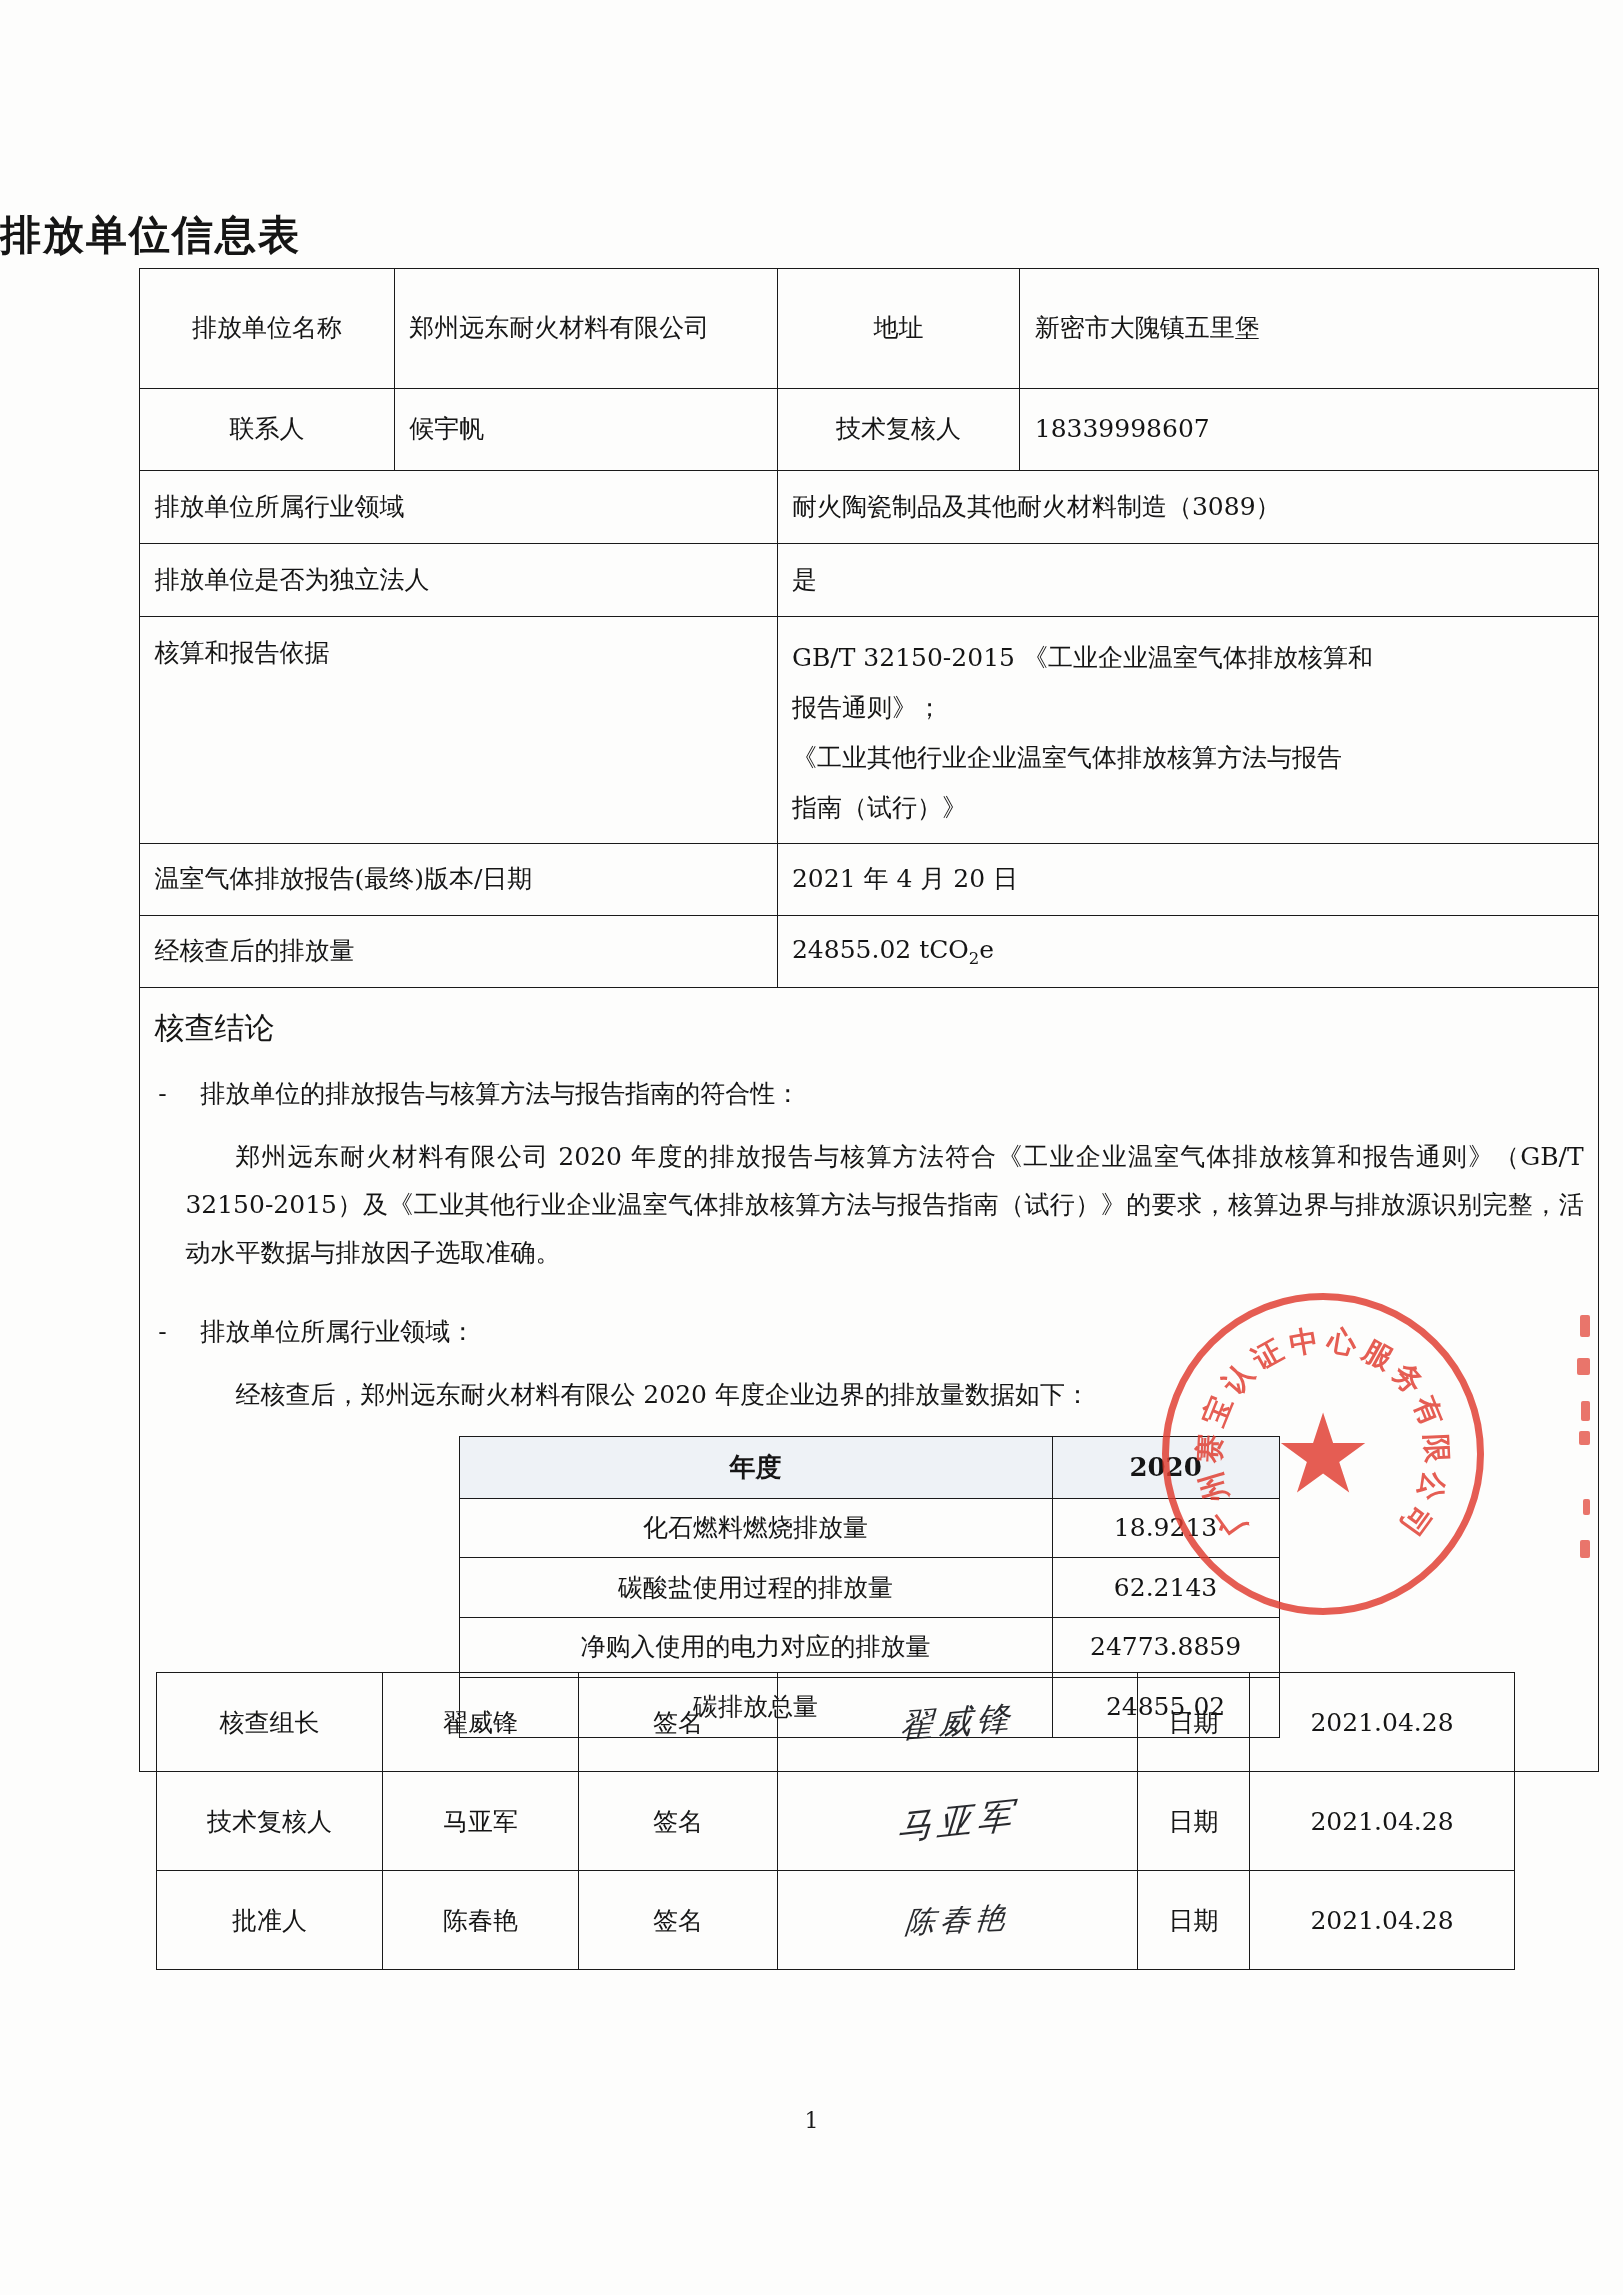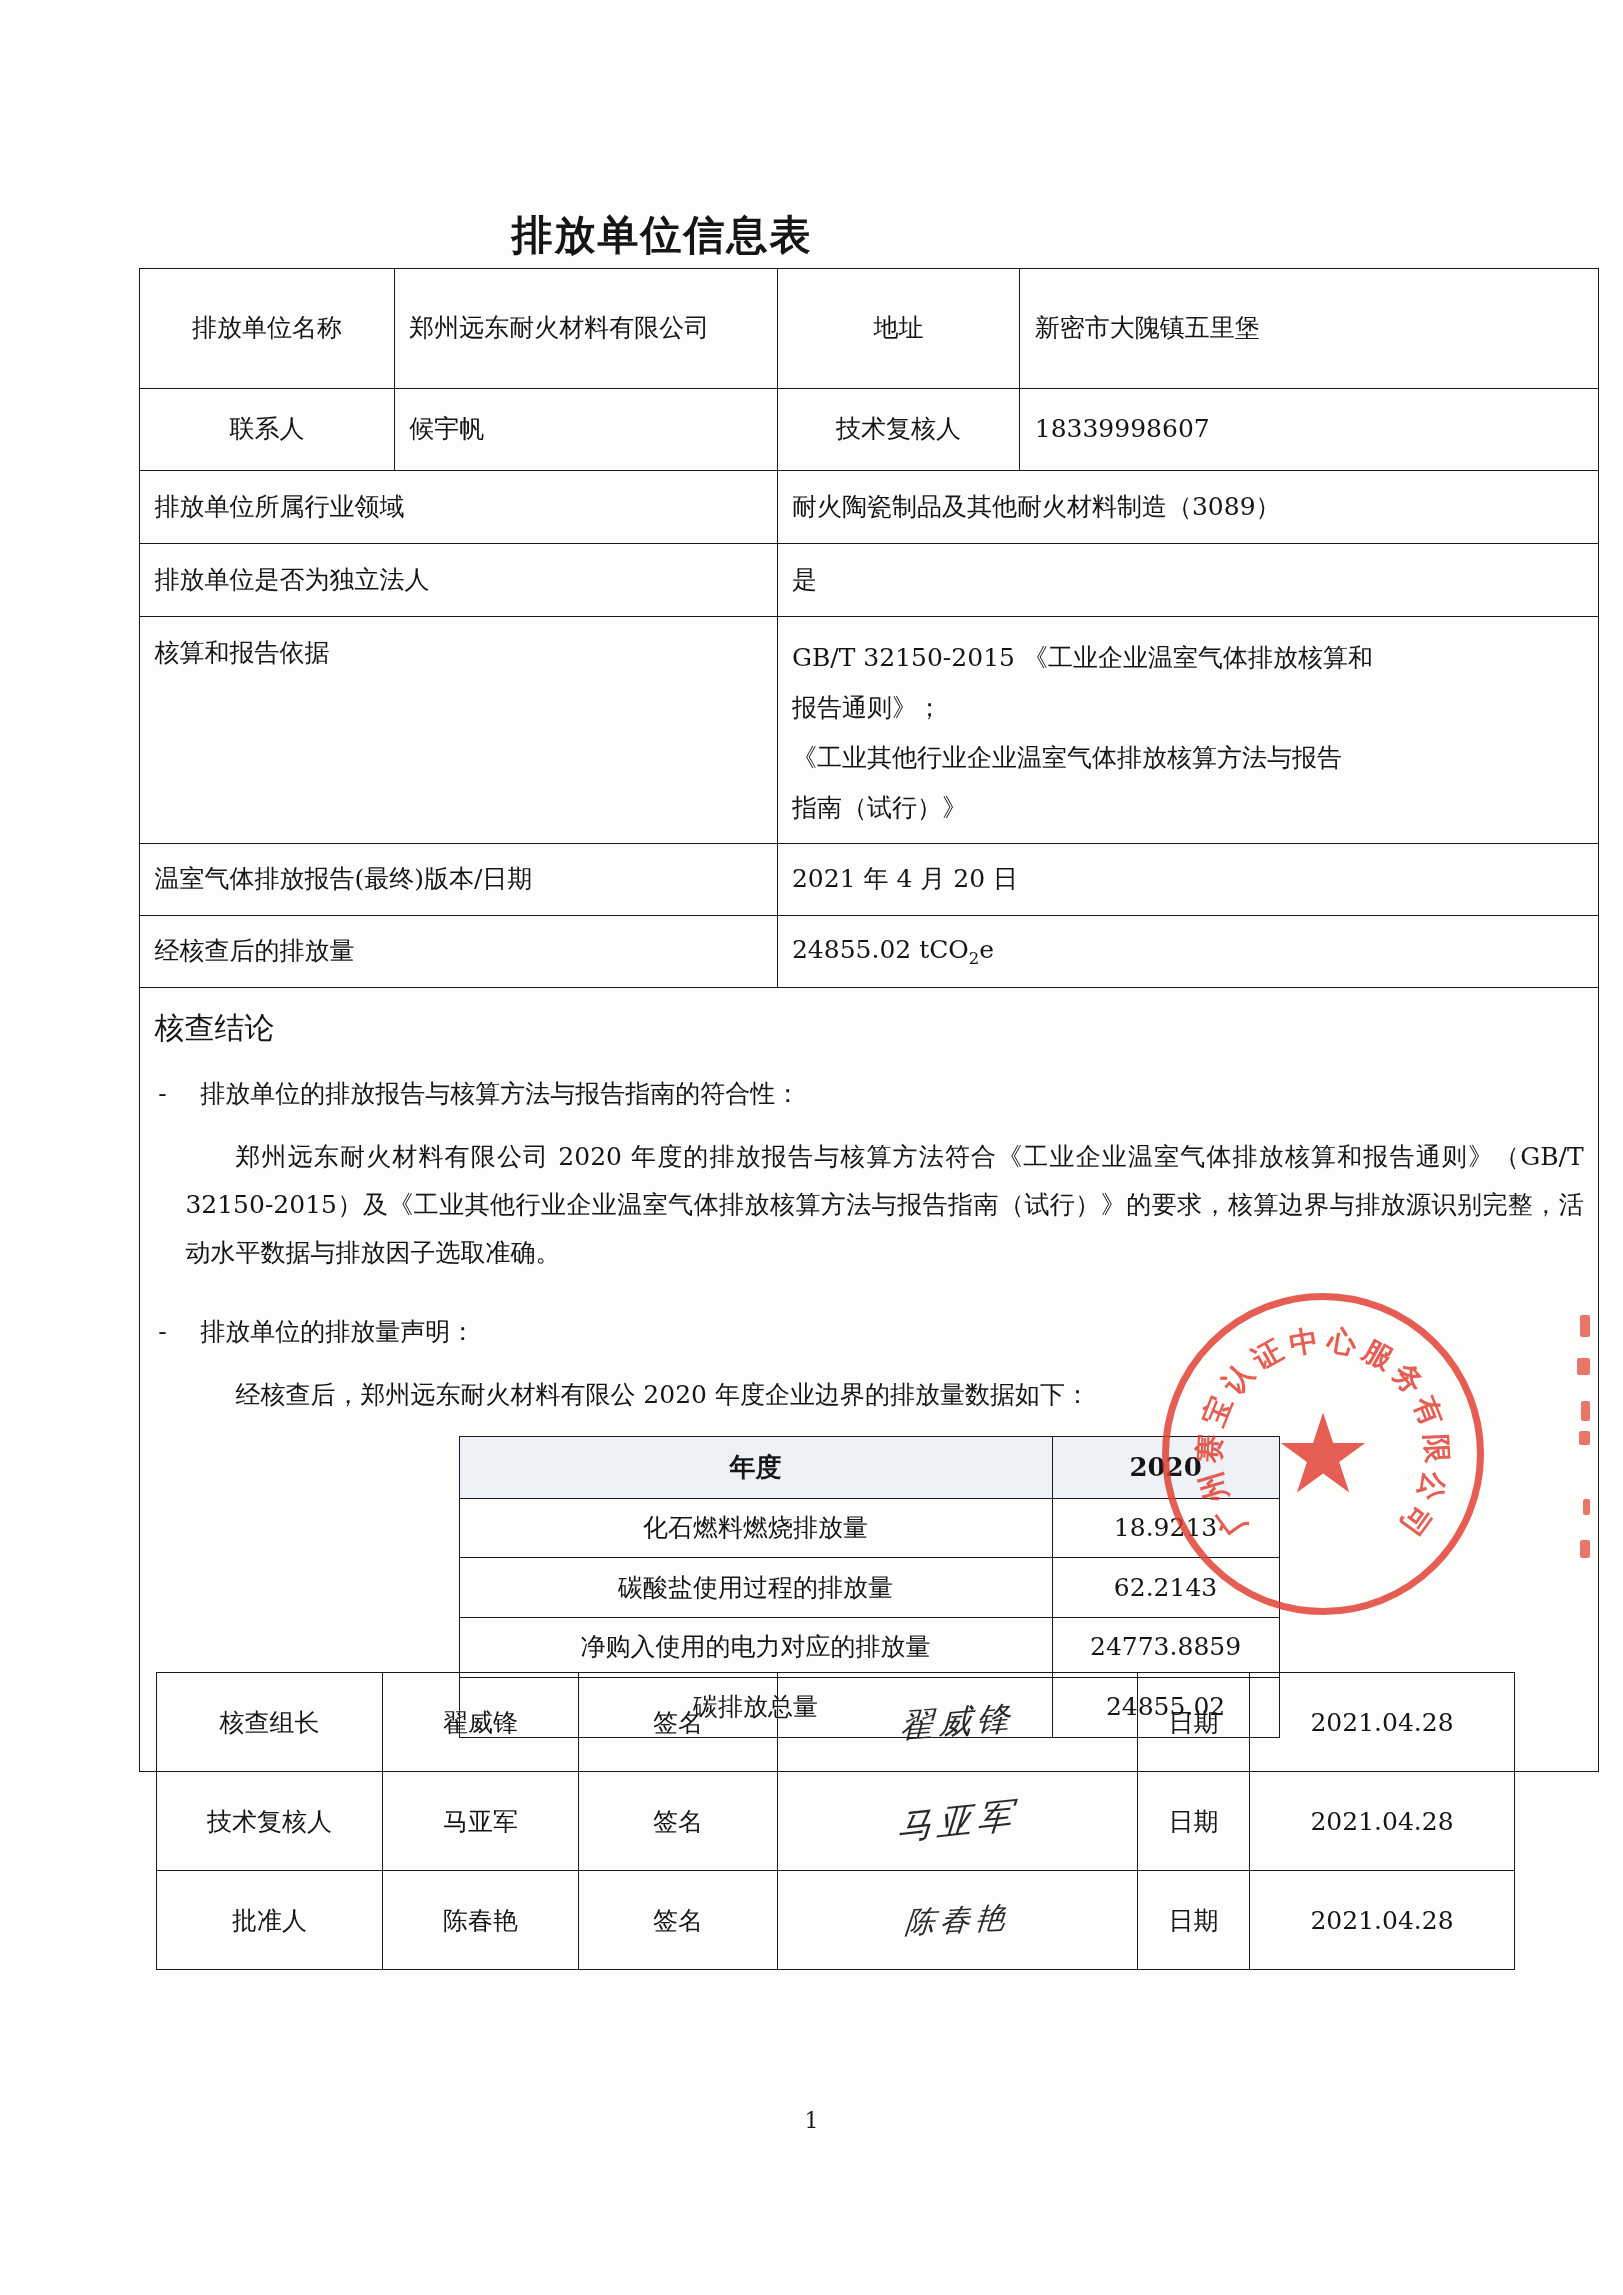--- a/index.html
+++ b/index.html
@@ -16,21 +16,20 @@
     color: #151515;
     overflow: hidden;
   }
 
   
   .doc-title {
     position: absolute;
     left: 0;
     top: 208px;
     width: 1324px;
-    text-align: center;
     font-size: 41px;
     font-weight: 700;
     letter-spacing: 2px;
     font-family: "DejaVu Serif", "Liberation Serif", serif;
   }
 
   
   .main-table {
     position: absolute;
     left: 139px;
@@ -281,21 +280,21 @@
             <span class="bullet-dash">-</span>
             <span class="bullet-text">排放单位的排放报告与核算方法与报告指南的符合性：</span>
           </div>
 
           <div class="para para-indent">郑州远东耐火材料有限公司 2020 年度的排放报告与核算方法符合《工业企业温室气体排放核算和报告通则》（GB/T 32150-2015）及《工业其他行业企业温室气体排放核算方法与报告指南（试行）》的要求，核算边界与排放源识别完整，活动水平数据与排放因子选取准确。</div>
 
           <div class="spacer-lg"></div>
 
           <div class="bullet-row">
             <span class="bullet-dash">-</span>
-            <span class="bullet-text">排放单位的排放量声明：</span>
+            <span class="bullet-text">排放单位所属行业领域：</span>
           </div>
 
           <div class="para para-indent">经核查后，郑州远东耐火材料有限公 2020 年度企业边界的排放量数据如下：</div>
 
           <div class="data-wrap">
             <table class="data-table">
               <tbody>
                 <tr class="dt-head">
                   <td class="dt-c1">年度</td>
                   <td class="dt-c2">2020</td>

